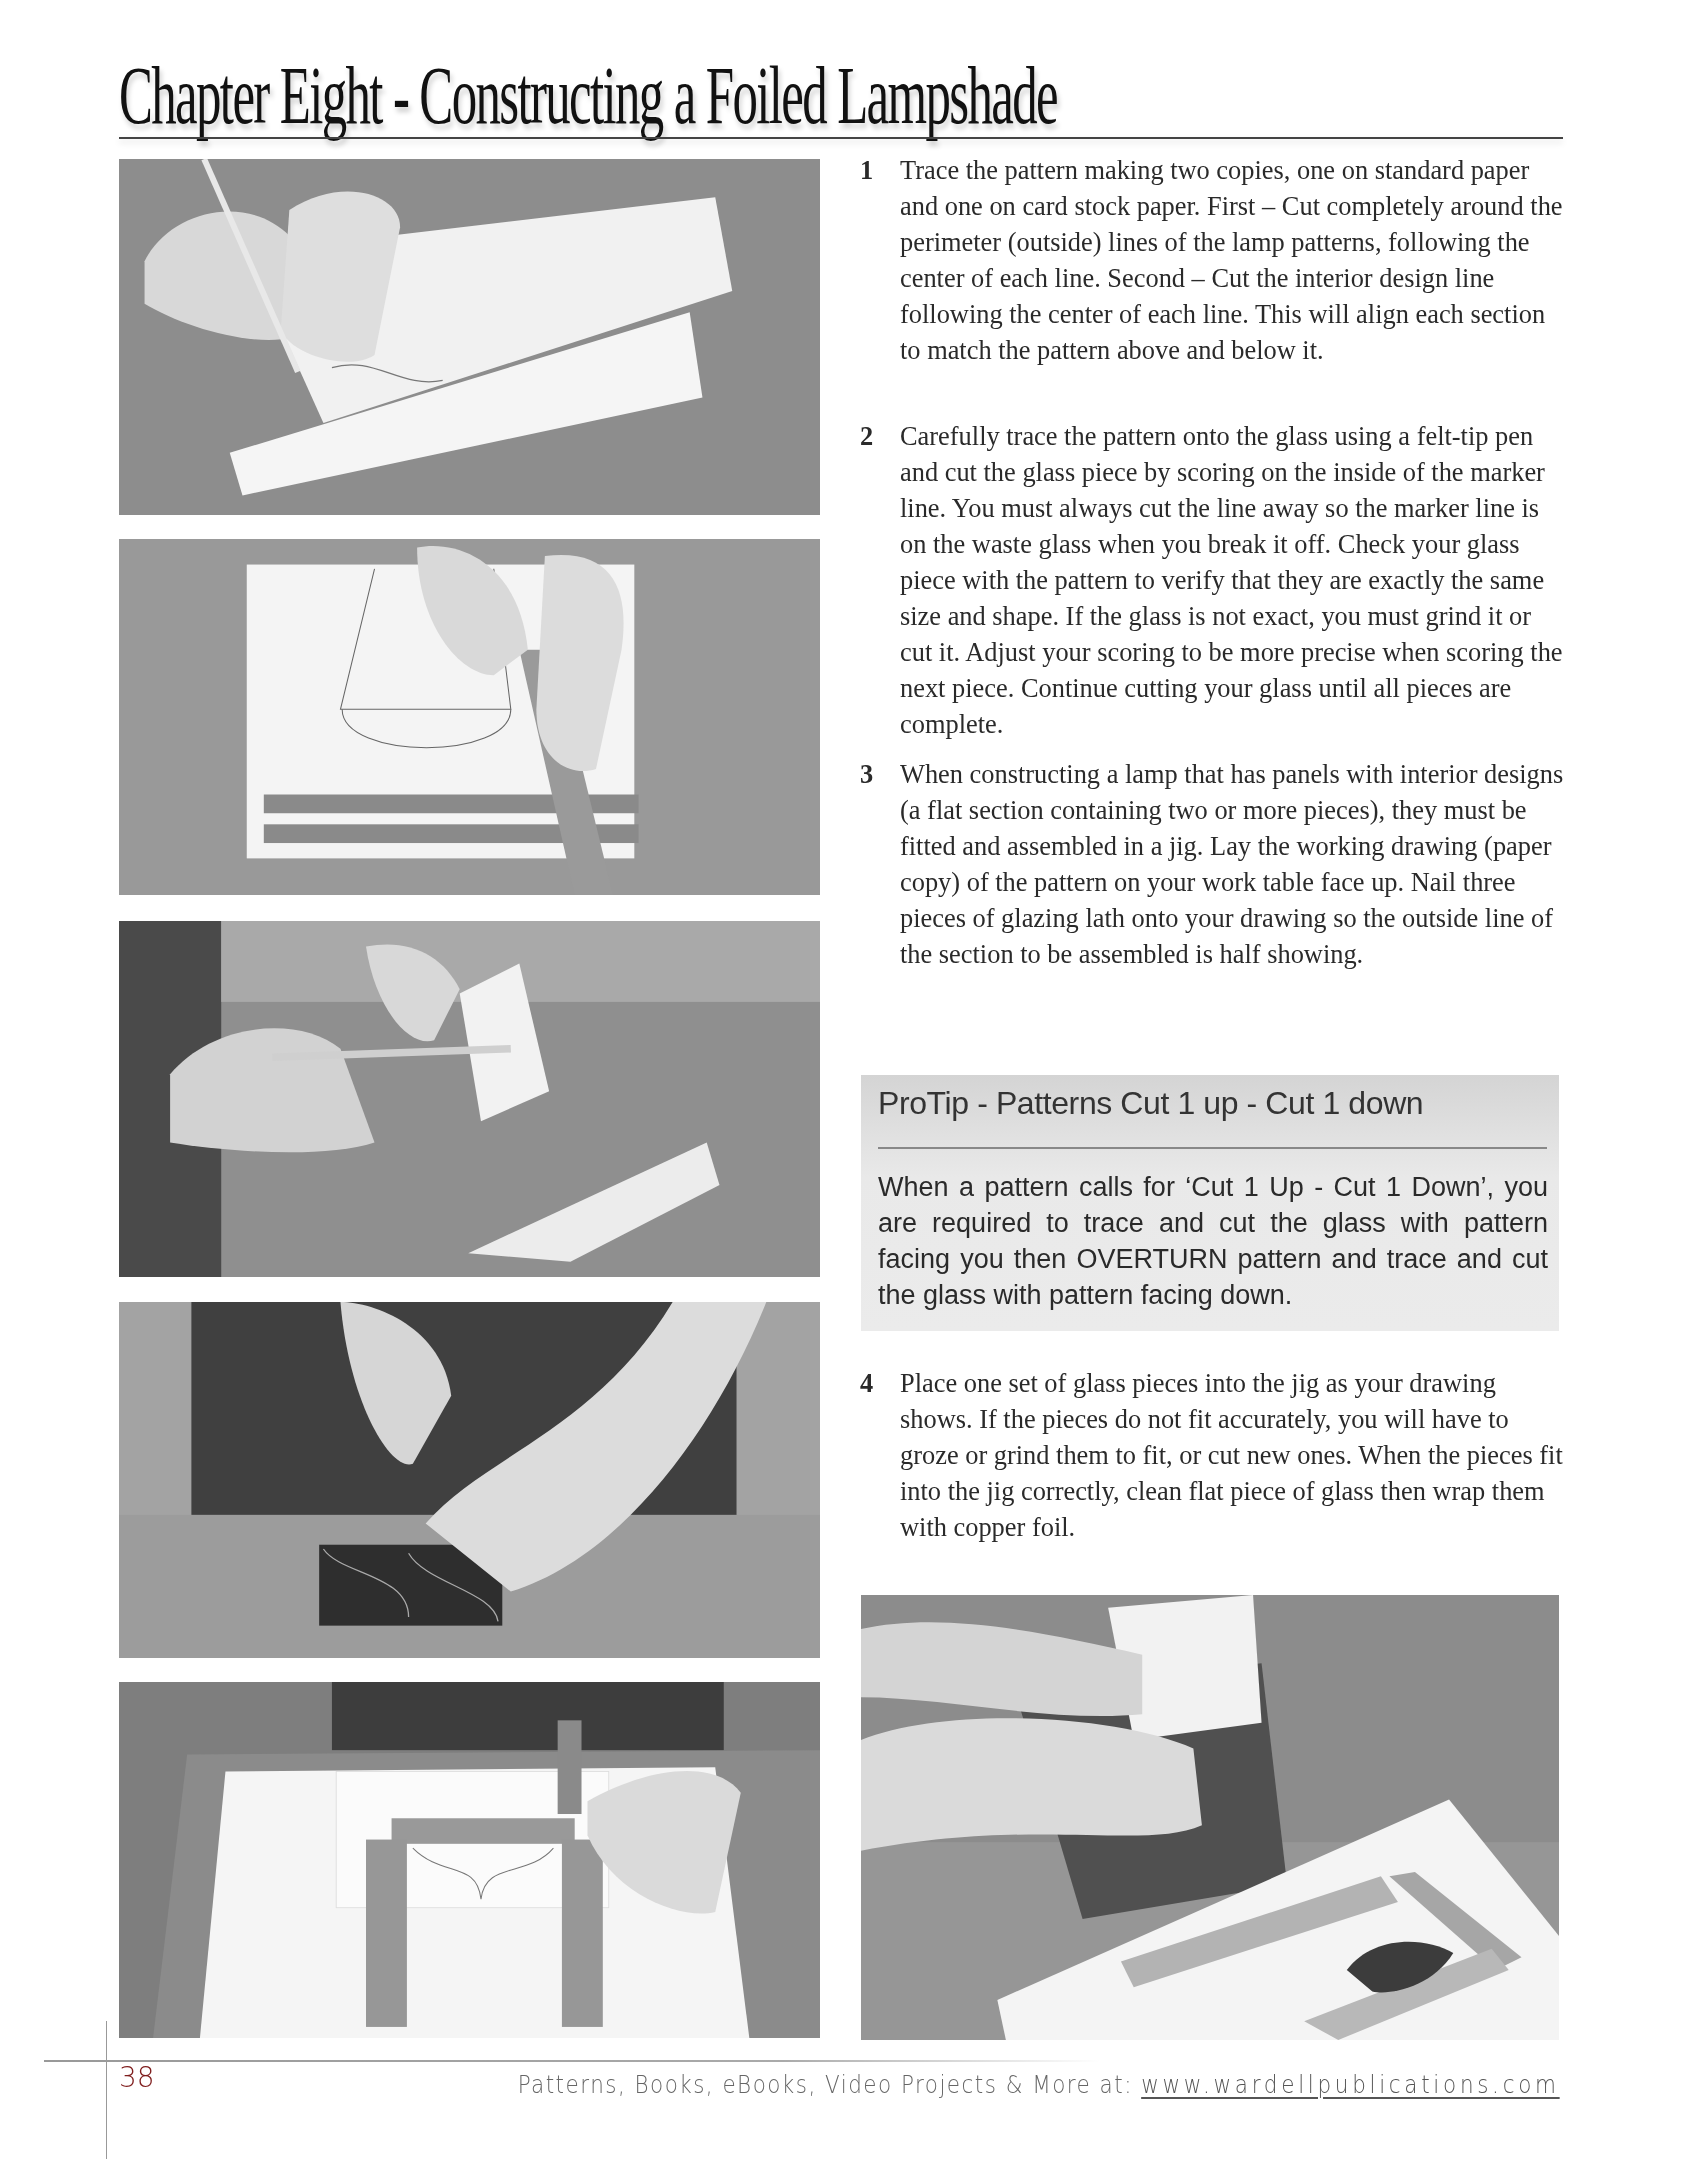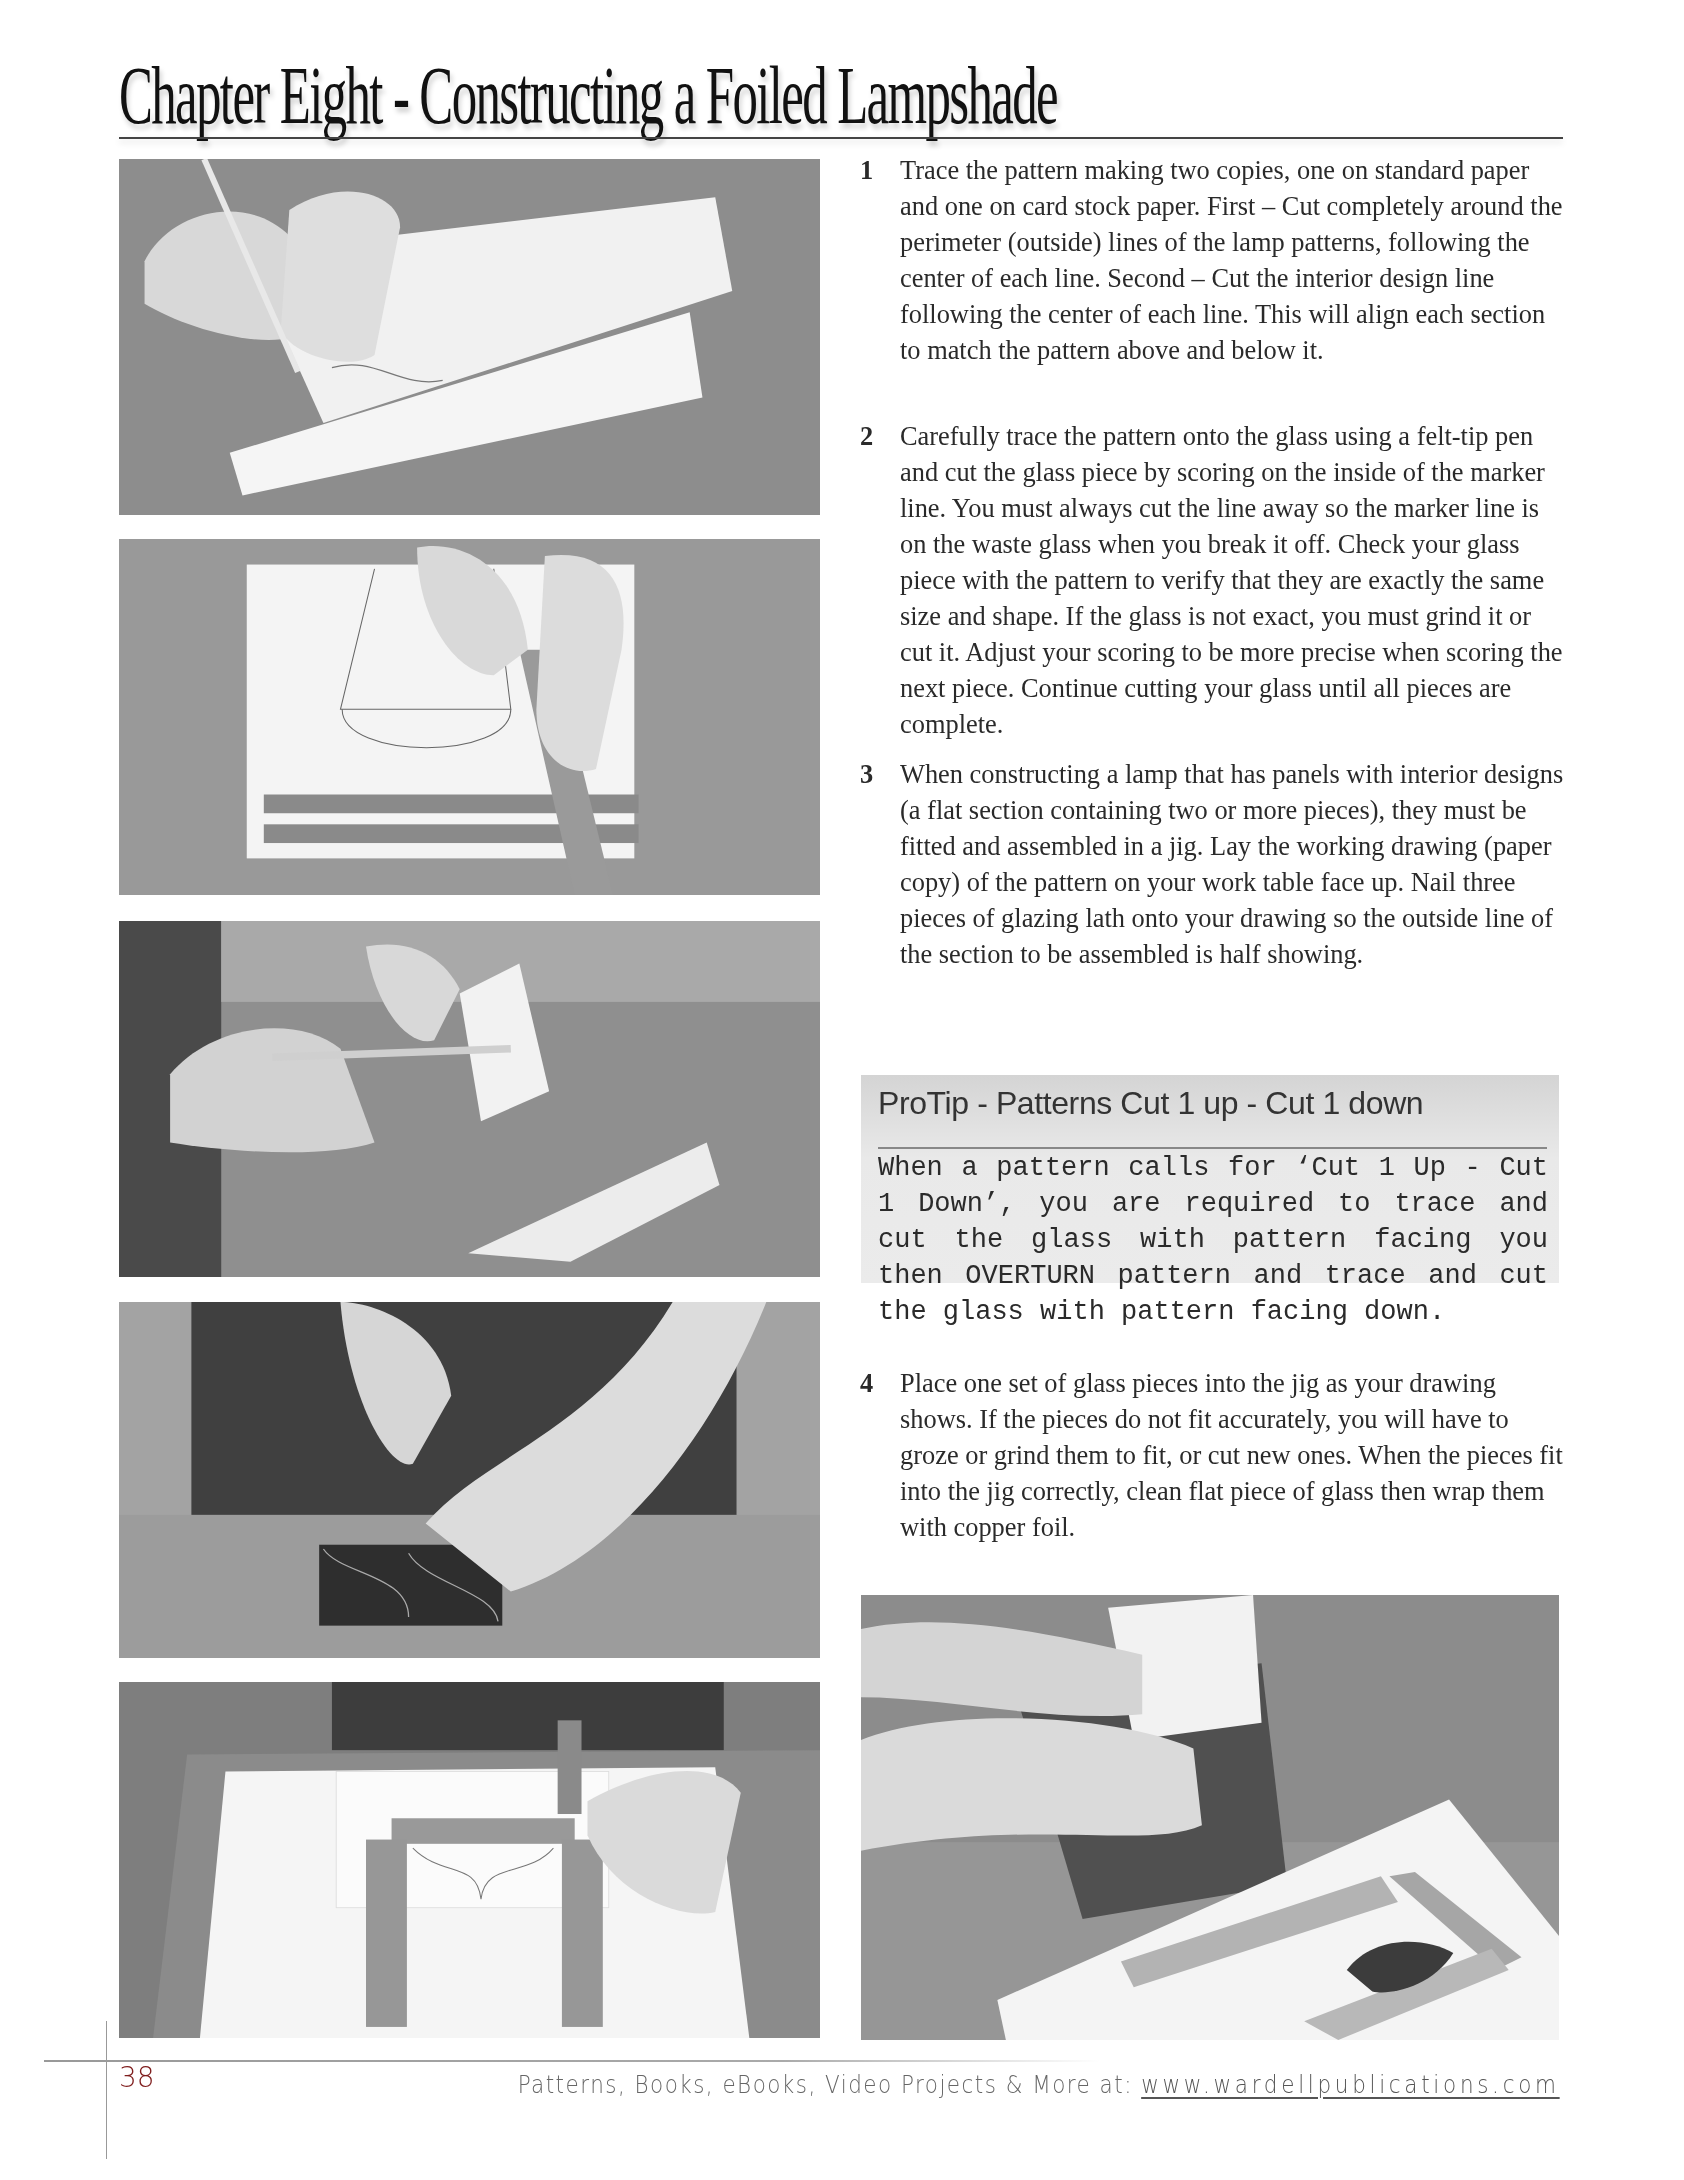--- a/index.html
+++ b/index.html
@@ -11,24 +11,24 @@
   .photo { position: absolute; left: 119px; width: 701px; height: 356px; overflow: hidden; background: #8a8a8a; }
   .photo svg { width: 100%; height: 100%; display: block; }
   .photo-r { position: absolute; left: 861px; top: 1595px; width: 698px; height: 445px; overflow: hidden; background: #7a7a7a; }
   .photo-r svg { width: 100%; height: 100%; display: block; }
 
   .steps { position: absolute; left: 860px; width: 707px; font-size: 26.4px; line-height: 36px; color: #2a2a2a; }
   .step { position: absolute; left: 0; width: 707px; }
   .step-num { position: absolute; left: 0; top: 0; font-weight: bold; width: 34px; }
   .step-text { margin-left: 40px; display: block; }
 
-  .protip { position: absolute; left: 861px; top: 1075px; width: 698px; height: 208px; background: linear-gradient(to bottom, #d4d4d4 0%, #e9e9e9 40%, #ebebeb 100%); }
+  .protip { position: absolute; left: 861px; top: 1075px; width: 698px; height: 256px; background: linear-gradient(to bottom, #d4d4d4 0%, #e9e9e9 40%, #ebebeb 100%); }
   .protip-title { position: absolute; left: 17px; top: 10.2px; font-family: "Liberation Sans", sans-serif; font-size: 32px; color: #333; letter-spacing: -0.4px; }
   .protip-rule { position: absolute; left: 17px; top: 72px; width: 669px; height: 1.7px; background: #888; }
-  .protip-body { position: absolute; left: 17px; top: 75px; width: 670px; font-family: Liberation Mono, monospace; font-size: 27px; line-height: 36px; color: #2a2a2a; text-align: justify; }
+  .protip-body { position: absolute; left: 17px; top: 94px; width: 670px; font-family: Liberation Sans, sans-serif; font-size: 27px; line-height: 36px; color: #2a2a2a; text-align: justify; }
 
   .crop-v { position: absolute; left: 106px; top: 2021px; width: 0.9px; height: 138px; background: #999; }
   .crop-h { position: absolute; left: 44px; top: 2060px; width: 1056px; height: 1.7px; background: linear-gradient(to right, #999 0%, #aaa 70%, rgba(200,200,200,0) 100%); }
   .page-num { position: absolute; left: 119px; top: 2061px; font-family: "DejaVu Sans", sans-serif; font-weight: 200; font-size: 28px; color: #7f1d1d; }
   .footer { position: absolute; right: 125px; top: 2070px; font-family: "DejaVu Sans", sans-serif; font-weight: 200; font-size: 25px; color: #666; letter-spacing: 1.7px; white-space: nowrap; transform: scaleX(0.86); transform-origin: right top; }
   .footer a { color: #555; text-decoration: underline; text-decoration-thickness: 1.7px; text-underline-offset: 4.3px; letter-spacing: 4.3px; }
 </style>
 </head>
 <body>
 

